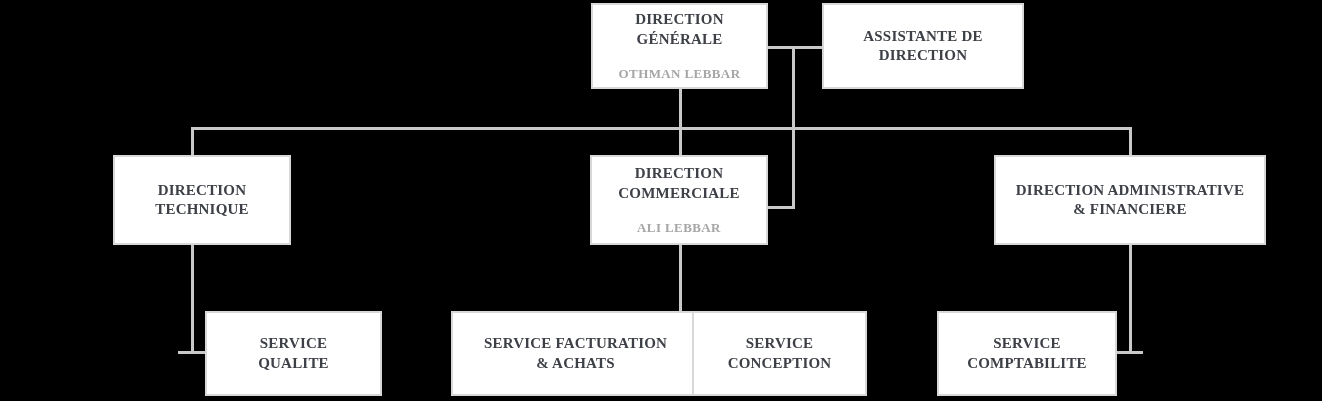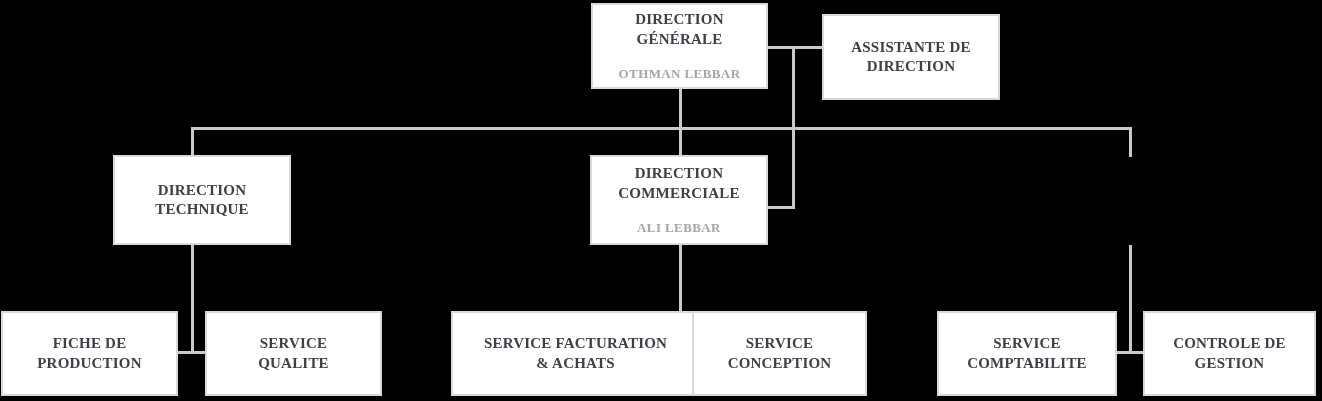--- a/index.html
+++ b/index.html
@@ -65,53 +65,49 @@
   <div class="ln" style="left:679px; top:245px; width:3px; height:108px"></div>
   <div class="ln" style="left:666px; top:351px; width:26px; height:3px"></div>
   <div class="ln" style="left:1129px; top:245px; width:3px; height:108px"></div>
   <div class="ln" style="left:1117px; top:351px; width:26px; height:3px"></div>
 
   <div class="node" style="left:591px; top:3px; width:177px; height:86px">
     <div class="title">DIRECTION
 GÉNÉRALE</div>
     <div class="person">OTHMAN LEBBAR</div>
   </div>
-  <div class="node" style="left:822px; top:14px; width:178px; height:86px">
+  <div class="node" style="left:822px; top:3px; width:202px; height:86px">
     <div class="title">ASSISTANTE DE
 DIRECTION</div>
   </div>
 
   <div class="node" style="left:113px; top:155px; width:178px; height:90px">
     <div class="title">DIRECTION
 TECHNIQUE</div>
   </div>
   <div class="node" style="left:590px; top:155px; width:178px; height:90px">
     <div class="title">DIRECTION
 COMMERCIALE</div>
     <div class="person">ALI LEBBAR</div>
   </div>
+  <div class="node" style="left:994px; top:155px; width:272px; height:90px">
+    <div class="title">DIRECTION ADMINISTRATIVE
+&amp; FINANCIERE</div>
+  </div>
 
-  <div class="node" style="left:1px; top:311px; width:177px; height:85px">
-    <div class="title">FICHE DE
-PRODUCTION</div>
-  </div>
   <div class="node" style="left:205px; top:311px; width:177px; height:85px">
     <div class="title">SERVICE
 QUALITE</div>
   </div>
   <div class="node" style="left:451px; top:311px; width:249px; height:85px">
     <div class="title">SERVICE FACTURATION
 &amp; ACHATS</div>
   </div>
   <div class="node" style="left:692px; top:311px; width:175px; height:85px">
     <div class="title">SERVICE
 CONCEPTION</div>
   </div>
   <div class="node" style="left:937px; top:311px; width:180px; height:85px">
     <div class="title">SERVICE
 COMPTABILITE</div>
   </div>
-  <div class="node" style="left:1143px; top:311px; width:173px; height:85px">
-    <div class="title">CONTROLE DE
-GESTION</div>
-  </div>
 
 </div>
 
 </body></html>

